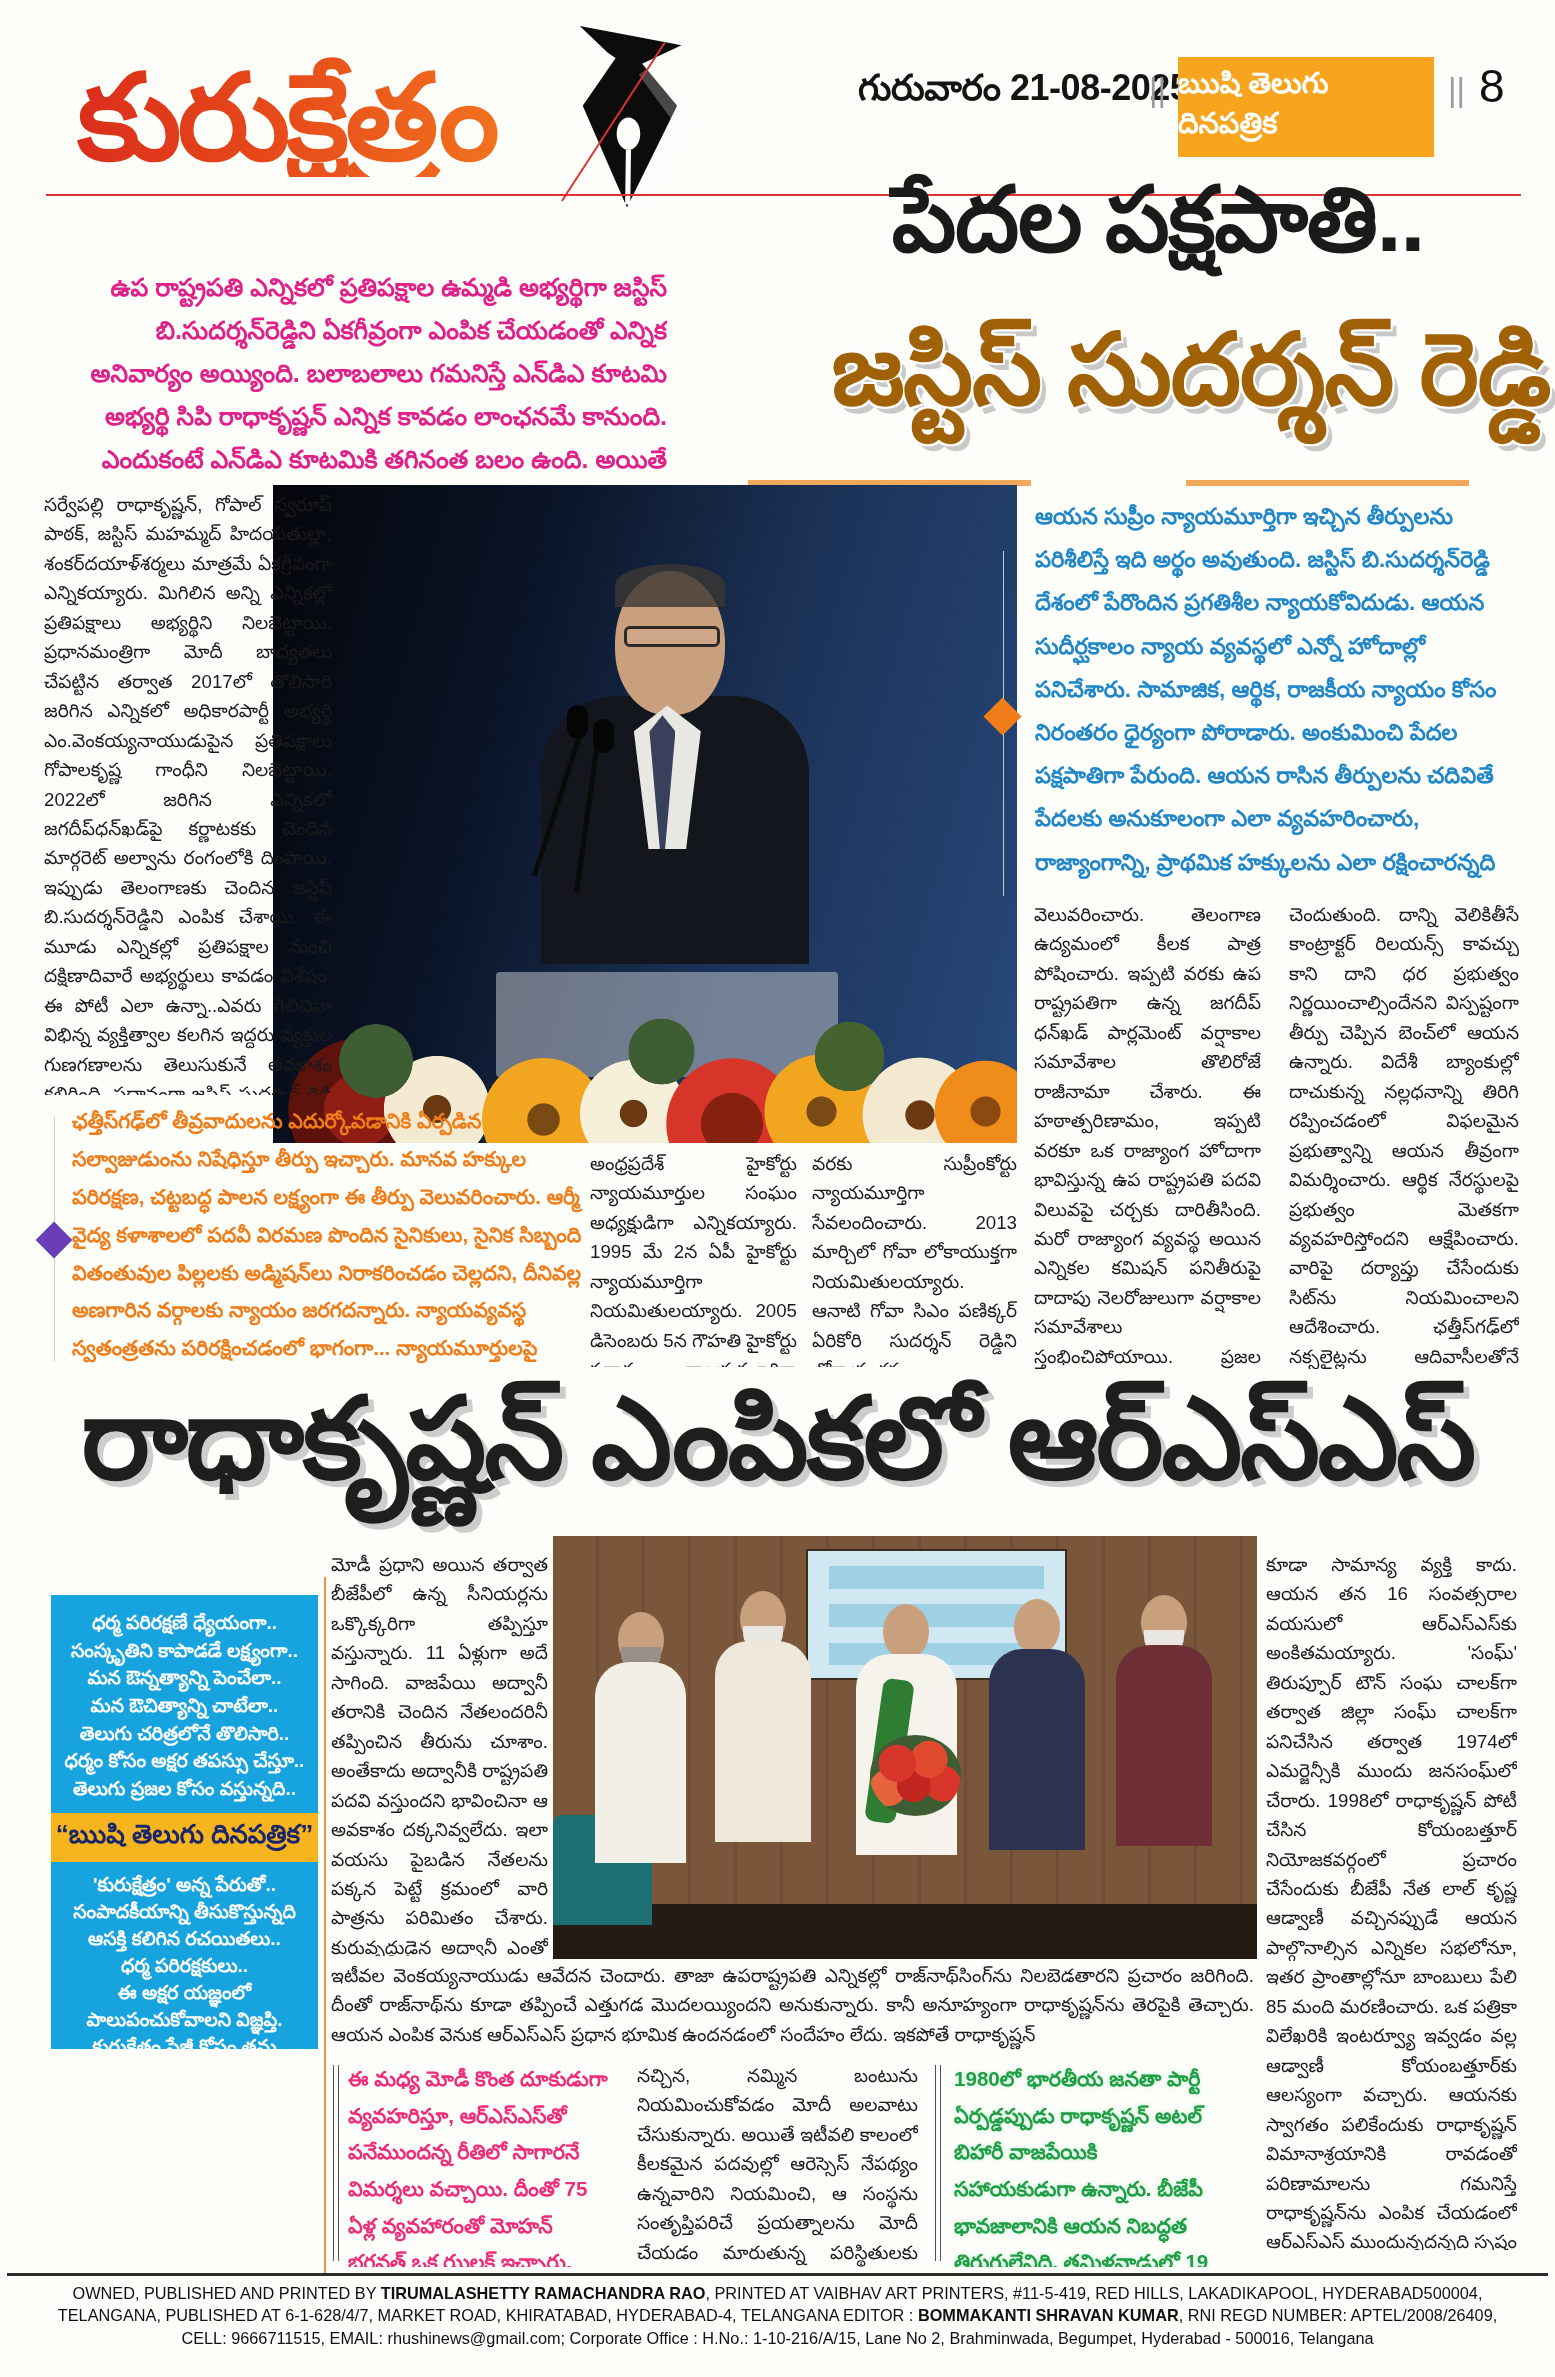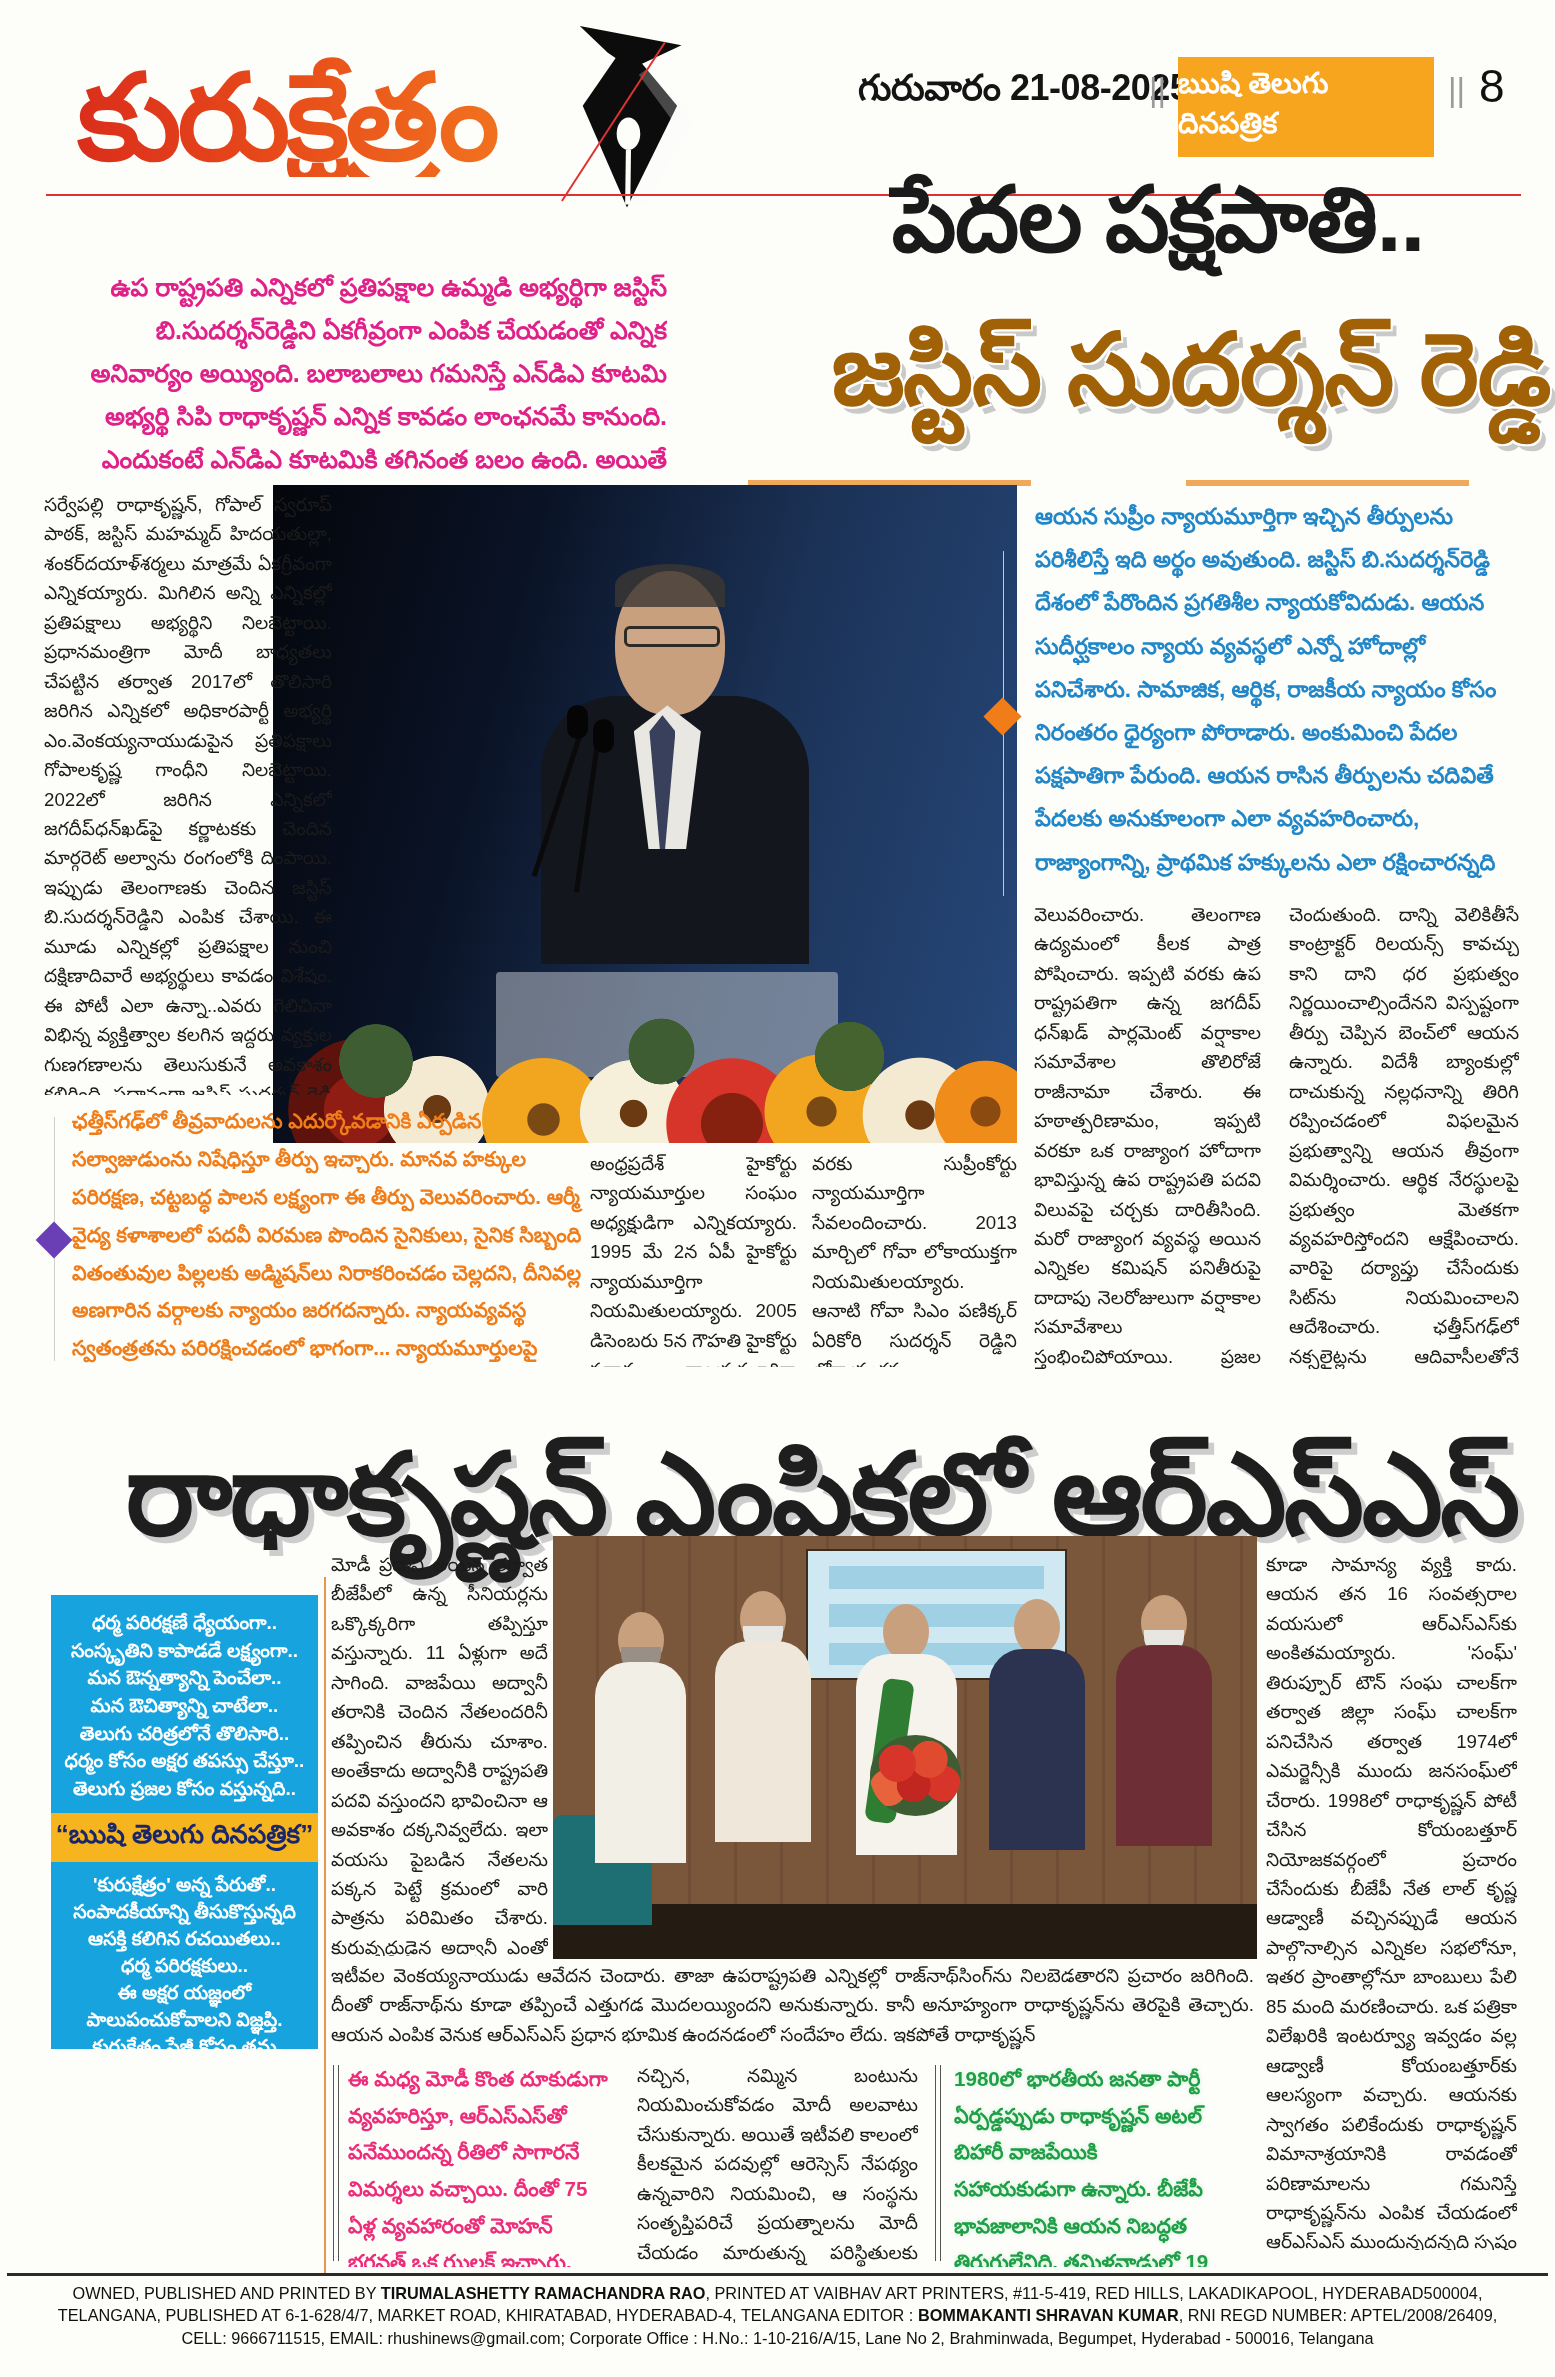--- a/index.html
+++ b/index.html
@@ -50,22 +50,22 @@
     font-size:22.5px; font-weight:600; color:#2187c9; line-height:1.92; overflow:hidden; }
   .blue-vline { position:absolute; left:1003px; top:551px; width:1.4px; height:345px; background:#c8c8c8; }
   .blue-diamond { position:absolute; left:989px; top:703px; width:27px; height:27px; background:#f07d1a; transform:rotate(45deg); }
 
   .para-orange { position:absolute; left:72px; top:1102px; width:512px; height:269px;
     font-size:20.6px; font-weight:600; color:#ef7d1a; line-height:1.84; overflow:hidden; }
   .orange-vline { position:absolute; left:54px; top:1117px; width:1.4px; height:244px; background:#cfcfcf; }
   .orange-diamond { position:absolute; left:41px; top:1227px; width:26px; height:26px; background:#6a3fb5; transform:rotate(45deg); }
 
   
-  .headline2 { position:absolute; left:37px; top:1429px; width:1481px; height:158px;
-    font-size:114px; font-weight:900; color:#1e1e1e; text-align:right; letter-spacing:-2.4px;
+  .headline2 { position:absolute; left:37px; top:1373px; width:1481px; height:158px;
+    font-size:114px; font-weight:900; color:#1e1e1e; text-align:center; letter-spacing:-2.4px;
     text-shadow:5.8px 5.8px 0 #cdcdcd; }
   .s2-col1 { left:331px; top:1550px; width:217px; height:406px; }
   .s2-colr { left:1266px; top:1550px; width:251px; height:700px; }
   .s2-under { left:331px; top:1961px; width:923px; height:94px; }
   .s2-colm { left:637px; top:2061px; width:281px; height:206px; }
 
   .para-pink { position:absolute; left:348px; top:2061px; width:261px; height:206px;
     font-size:20.6px; font-weight:700; color:#ee2d7a; line-height:1.78; overflow:hidden; }
   .pink-dline { position:absolute; left:333px; top:2065px; width:5.8px; height:196px;
     border-left:1.9px solid #555; border-right:1.9px solid #555; }

